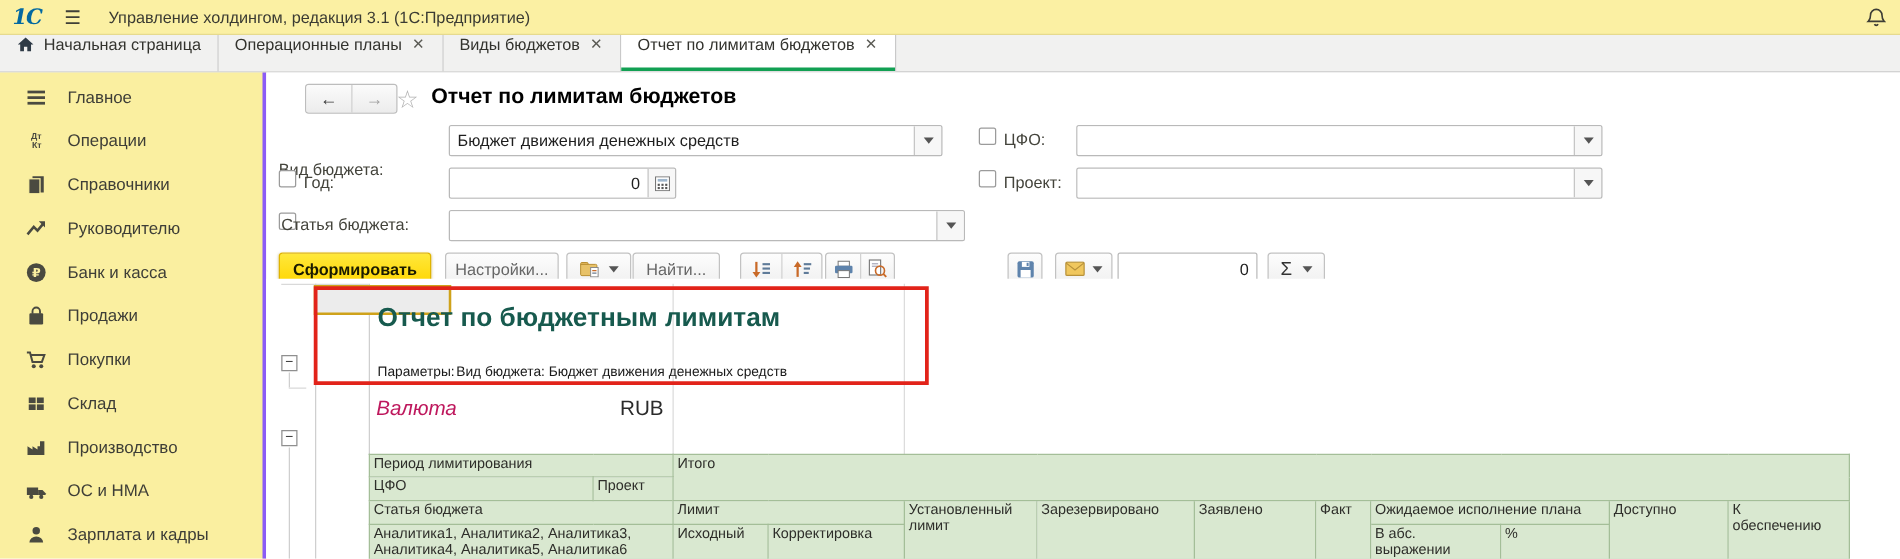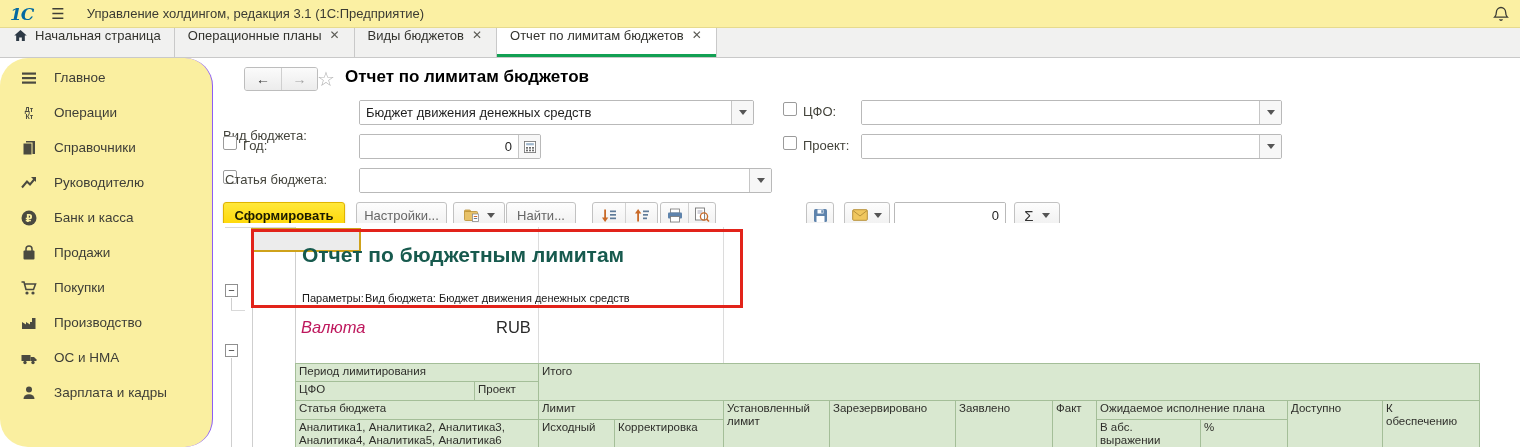--- a/index.html
+++ b/index.html
@@ -18,21 +18,21 @@
   
   .tabbar { height:30px; background:#F1F1F0; border-bottom:1px solid #C9C9C9;
             display:flex; align-items:stretch; }
   .tab { display:flex; align-items:flex-start; gap:7px; padding:0 13px; font-size:13px;
          color:#33332E; border-right:1px solid #C9C9C9; cursor:pointer; background:#F1F1F0; }
   .tab .close { font-size:12px; color:#5A5A54; padding:0 1px; }
   .tab.active { background:#FFFFFF; box-shadow:inset 0 -3px 0 #12A053; }
 
   
   .content { display:flex; height:389px; }
-  .sidebar { width:213px; background:#FAEFA0; border-right:1px solid #8b5cf6; padding-top:2px;border-radius:28px; }
+  .sidebar { width:213px; background:#FAEFA0; border-right:3px solid #8b5cf6; padding-top:2px; }
   .snav { height:35px; display:flex; align-items:center; cursor:pointer; }
   .snav .sicon { width:20px; height:20px; margin-left:19px; display:flex;
                  align-items:center; justify-content:center; flex:none; }
   .snav .slabel { margin-left:15px; font-size:13.5px; color:#3E3E37; }
   .dtkt { font-size:7px; font-weight:bold; color:#4A4A40; line-height:7px; text-align:left; }
   .dtkt .kt { display:block; text-align:right; }
 
   .main { flex:1; position:relative; background:#fff; }
 
   
@@ -201,20 +201,31 @@
       <span class="sicon">
         <svg width="18" height="18" viewBox="0 0 18 18">
           <path d="M1.5 3 h2.5 l2 7.5 h7.5 l2-5.5 h-10.5" fill="none" stroke="#4A4A40" stroke-width="1.6"></path>
           <circle cx="7" cy="14" r="1.6" fill="#4A4A40"></circle>
             <circle cx="13" cy="14" r="1.6" fill="#4A4A40"></circle>
         </svg>
         </span>
       <span class="slabel">Покупки</span>
     </div>
 
+    <div class="snav">
+      <span class="sicon">
+        <svg width="18" height="18" viewBox="0 0 18 18" fill="#4A4A40">
+          <rect x="3" y="4" width="5.5" height="4.5"></rect>
+            <rect x="9.5" y="4" width="5.5" height="4.5"></rect>
+          <rect x="3" y="9.5" width="5.5" height="4.5"></rect>
+            <rect x="9.5" y="9.5" width="5.5" height="4.5"></rect>
+        </svg>
+        </span>
+      <span class="slabel">Склад</span>
+    </div>
 
     <div class="snav">
       <span class="sicon">
         <svg width="18" height="18" viewBox="0 0 18 18">
           <polygon points="2,15 2,8 6,10.5 6,8 10,10.5 10,8 12,8 12,4 15.5,4 15.5,15" fill="#4A4A40"></polygon>
         </svg>
         </span>
       <span class="slabel">Производство</span>
     </div>
 

